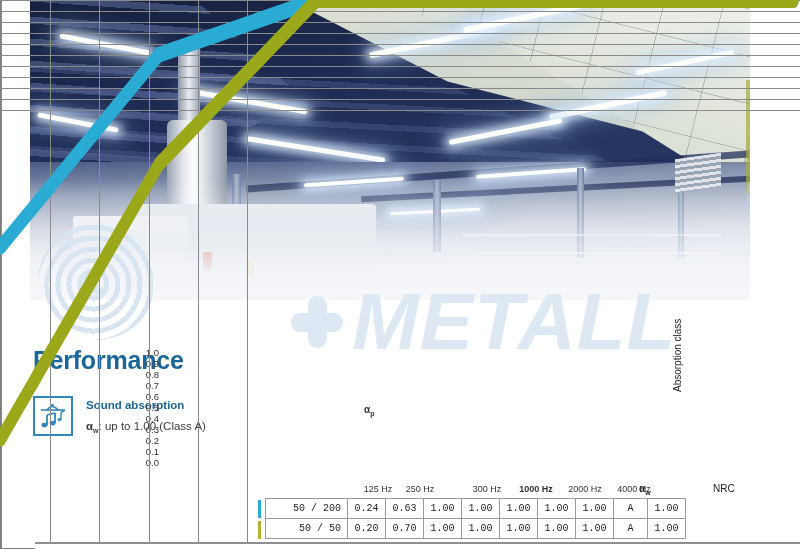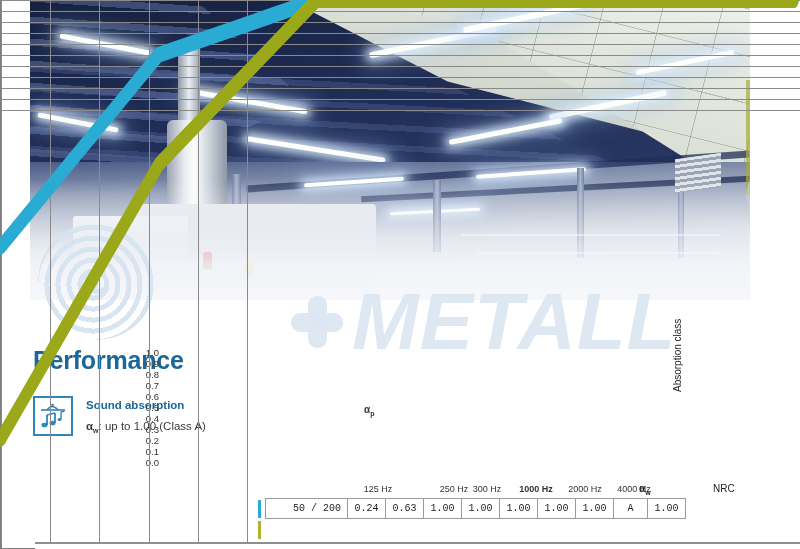--- a/index.html
+++ b/index.html
@@ -314,21 +314,21 @@
       <div class="vgrid" style="left:197px;"></div>
       <div class="vgrid" style="left:246px;"></div>
 
       <svg class="chart-svg" viewBox="0 0 248 110" preserveAspectRatio="none">
         <polyline id="series-0" fill="none" stroke-width="3.2" stroke-linejoin="round" stroke-linecap="round" points="0,49.50 49,11.00 98,0.00 148,0.00 197,0.00 246,0.00" stroke="#29abd4"></polyline>
         <polyline id="series-1" fill="none" stroke-width="3.2" stroke-linejoin="round" stroke-linecap="round" points="0,88.00 49,33.00 98,0.00 148,0.00 197,0.00 246,0.00" stroke="#9aa81a"></polyline>
       </svg>
     </div>
 
     <div class="xtick-lbl" style="left:354px;">125 Hz</div>
-    <div class="xtick-lbl" style="left:430px;">250 Hz</div>
+    <div class="xtick-lbl" style="left:396px;">250 Hz</div>
     <div class="xtick-lbl" style="left:463px;">300 Hz</div>
     <div class="xtick-lbl" style="left:512px;font-weight:bold;">1000 Hz</div>
     <div class="xtick-lbl" style="left:561px;">2000 Hz</div>
     <div class="xtick-lbl" style="left:610px;">4000 Hz</div>
   </div>
 
   <div class="th-aw">
     <b>α</b><sub style="font-size:7px;"><b>w</b></sub>
   </div>
   <div class="th-rot">Absorption class</div>
@@ -344,17 +344,29 @@
         <td class="num">0.24</td>
         <td class="num">0.63</td>
         <td class="num">1.00</td>
         <td class="num">1.00</td>
         <td class="num">1.00</td>
         <td class="num">1.00</td>
         <td class="num">1.00</td>
         <td class="cls">A</td>
         <td class="num">1.00</td>
       </tr>
+      <tr>
+        <td class="first">50 / 50</td>
+        <td class="num">0.20</td>
+        <td class="num">0.70</td>
+        <td class="num">1.00</td>
+        <td class="num">1.00</td>
+        <td class="num">1.00</td>
+        <td class="num">1.00</td>
+        <td class="num">1.00</td>
+        <td class="cls">A</td>
+        <td class="num">1.00</td>
+      </tr>
     </tbody>
   </table>
 
   <div class="footrule2"></div>
 </div>
 
 </body></html>

